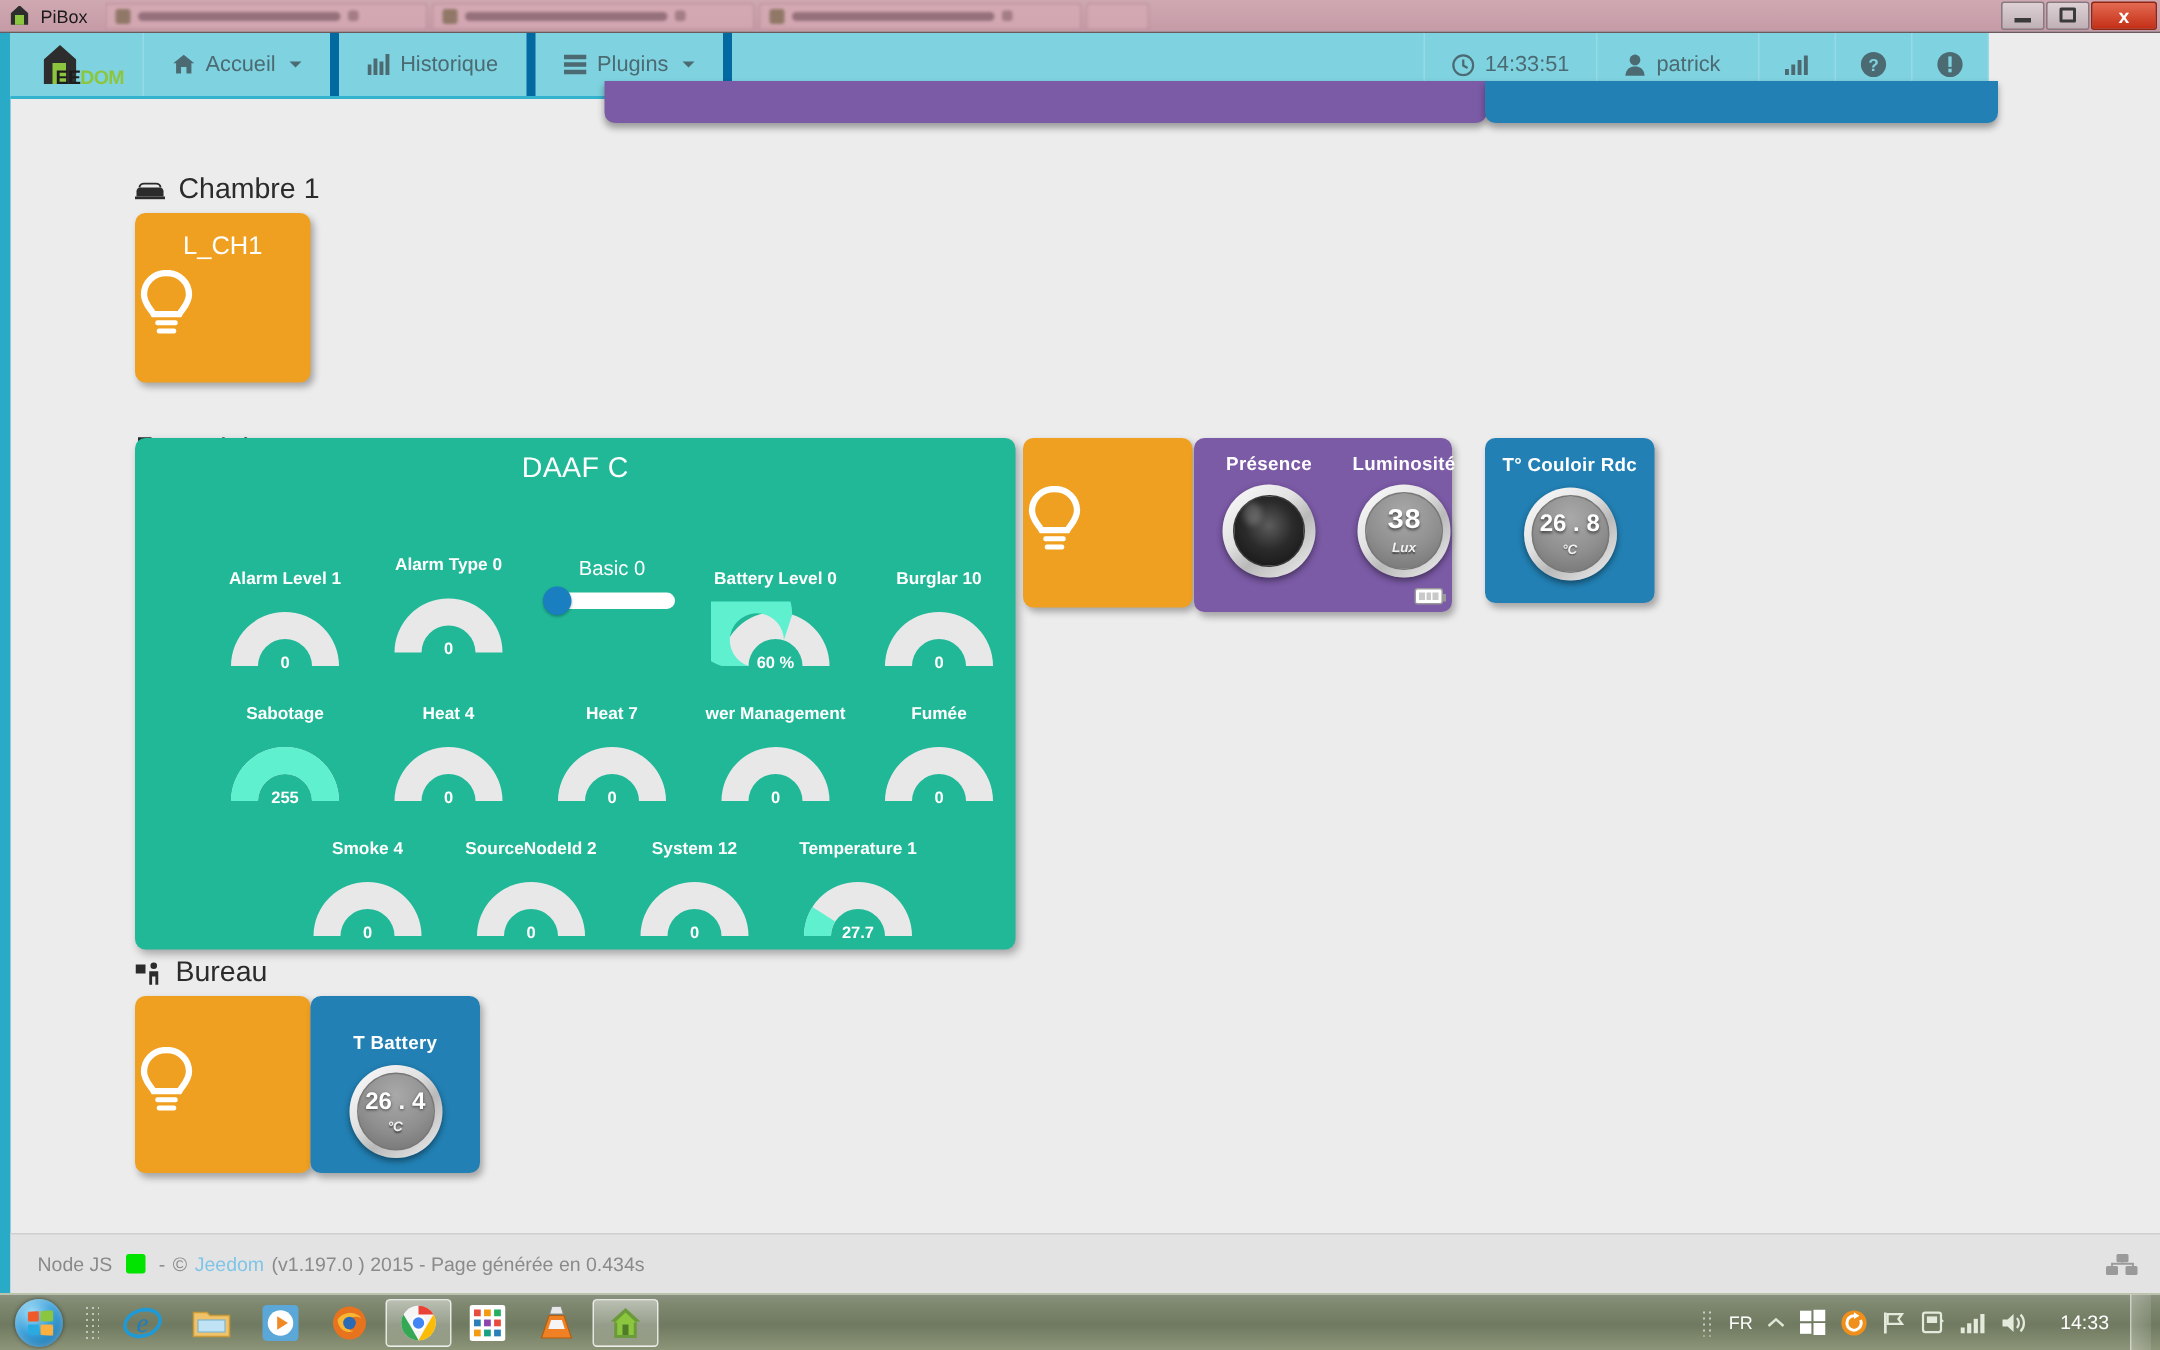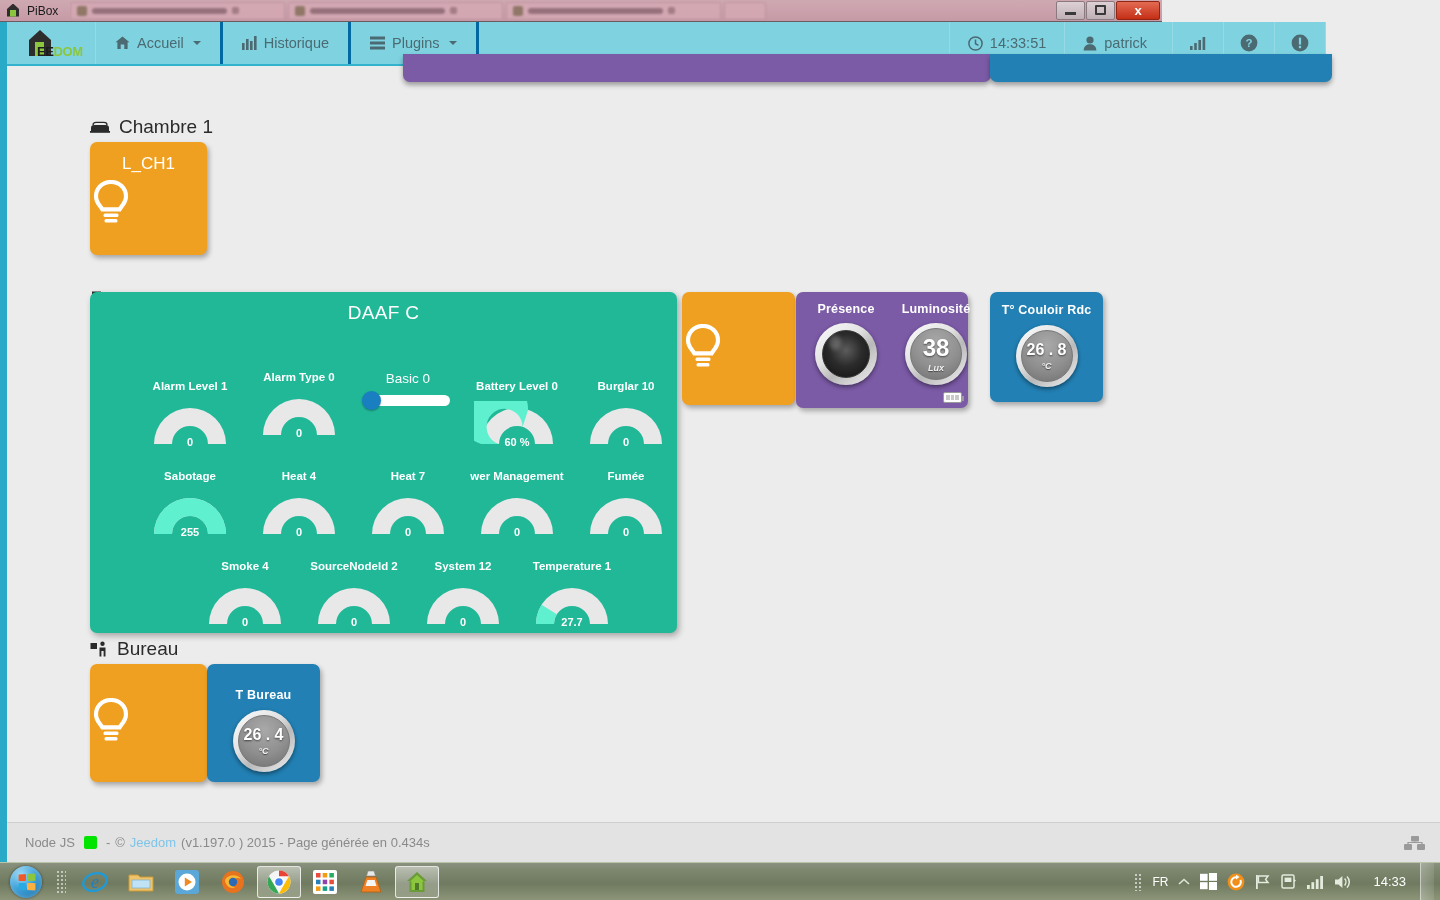--- a/index.html
+++ b/index.html
@@ -5,21 +5,21 @@
   * { box-sizing: border-box; margin: 0; padding: 0; }
   html, body { width: 1440px; height: 900px; overflow: hidden; }
   body {
     font-family: "Liberation Sans", sans-serif;
     background: #ececec;
     position: relative;
   }
 
   
   #window-titlebar {
-    position: absolute; left: 0; top: 0; width: 1162px; height: 22px;
+    position: absolute; left: 0; top: 0; width: 1440px; height: 22px;
     background: linear-gradient(#cfa9b2, #c59aa6);
     border-bottom: 1px solid #6b5b60;
     display: flex; align-items: center;
     overflow: hidden;
   }
   #titlebar-appicon {
     width: 16px; height: 16px; margin-left: 5px; margin-right: 6px;
     position: relative; flex: none;
   }
   #titlebar-appicon .house {
@@ -102,21 +102,21 @@
   #brand .brand-word {
     position: absolute; left: 30px; top: 22px;
     font-size: 13px; font-weight: bold; letter-spacing: -0.4px;
   }
   #brand .brand-word .ee { color: #1d1d1d; }
   #brand .brand-word .dom { color: #8cc63f; }
 
   .nav-item {
     display: flex; align-items: center; gap: 7px;
     padding: 0 19px; color: #4b6a72; font-size: 14.5px;
-    border-right: 3px solid #0369a1;
+    border-right: 6px solid #0369a1;
     white-space: nowrap;
   }
   .nav-item .caret {
     width: 0; height: 0; margin-left: 2px;
     border-left: 4px solid transparent; border-right: 4px solid transparent;
     border-top: 4px solid #4b6a72;
   }
   #nav-spacer { flex: 1; border-right: 1px solid #95dae6; }
   .nav-right {
     display: flex; align-items: center; justify-content: center; gap: 7px;
@@ -636,21 +636,21 @@
         <div class="dial" style="width:62px; height:62px; margin-top:7px;">
           <div class="dial-ring"></div>
           <div class="dial-face dark" style="inset:7px;"></div>
         </div>
       </div>
       <div style="position:absolute; left:96px; top:10px; width:88px; text-align:center;">
         <div class="tile-title">Luminosité</div>
         <div class="dial" style="width:62px; height:62px; margin-top:7px;">
           <div class="dial-ring"></div>
           <div class="dial-face grey" style="inset:5px;">
-            <div class="dial-main" style="font-size:24px;">38</div>
+            <div class="dial-main" style="font-size:19px;font-family:Liberation Mono, monospace;">38</div>
             <div class="dial-unit" style="font-size:9px;">Lux</div>
           </div>
         </div>
       </div>
       <div class="battery-badge" style="right:6px; bottom:5px;">
         <span class="bars">
             <i></i>
             <i></i>
             <i></i>
           </span>
@@ -683,21 +683,21 @@
       <span class="bulb" style="margin-top:34px;">
         <svg width="42" height="48" viewBox="0 0 42 48">
           <path d="M21 2 C12 2 6 8.6 6 16.4 C6 22.4 10.2 25.6 12.4 29.4 L29.6 29.4 C31.8 25.6 36 22.4 36 16.4 C36 8.6 30 2 21 2 Z" fill="none" stroke="#fff" stroke-width="4.2"></path>
           <rect x="13.5" y="33.5" width="15" height="3.4" rx="1.5" fill="#fff"></rect>
           <rect x="14.5" y="39" width="13" height="3.4" rx="1.5" fill="#fff"></rect>
         </svg>
       </span>
     </div>
 
     <div class="tile" style="left:200px; top:596px; width:113px; height:118px; background:#2280b4;">
-      <div class="tile-title" style="padding-top:24px;">T Bureau</div>
+      <div class="tile-title" style="padding-top:24px;">T Battery</div>
       <div class="dial" style="width:62px; height:62px; margin-top:8px;">
         <div class="dial-ring"></div>
         <div class="dial-face grey" style="inset:5px;">
           <div class="dial-main" style="font-size:16px;">26 . 4</div>
           <div class="dial-unit" style="font-size:9px;">°C</div>
         </div>
       </div>
     </div>
   </div>
 

